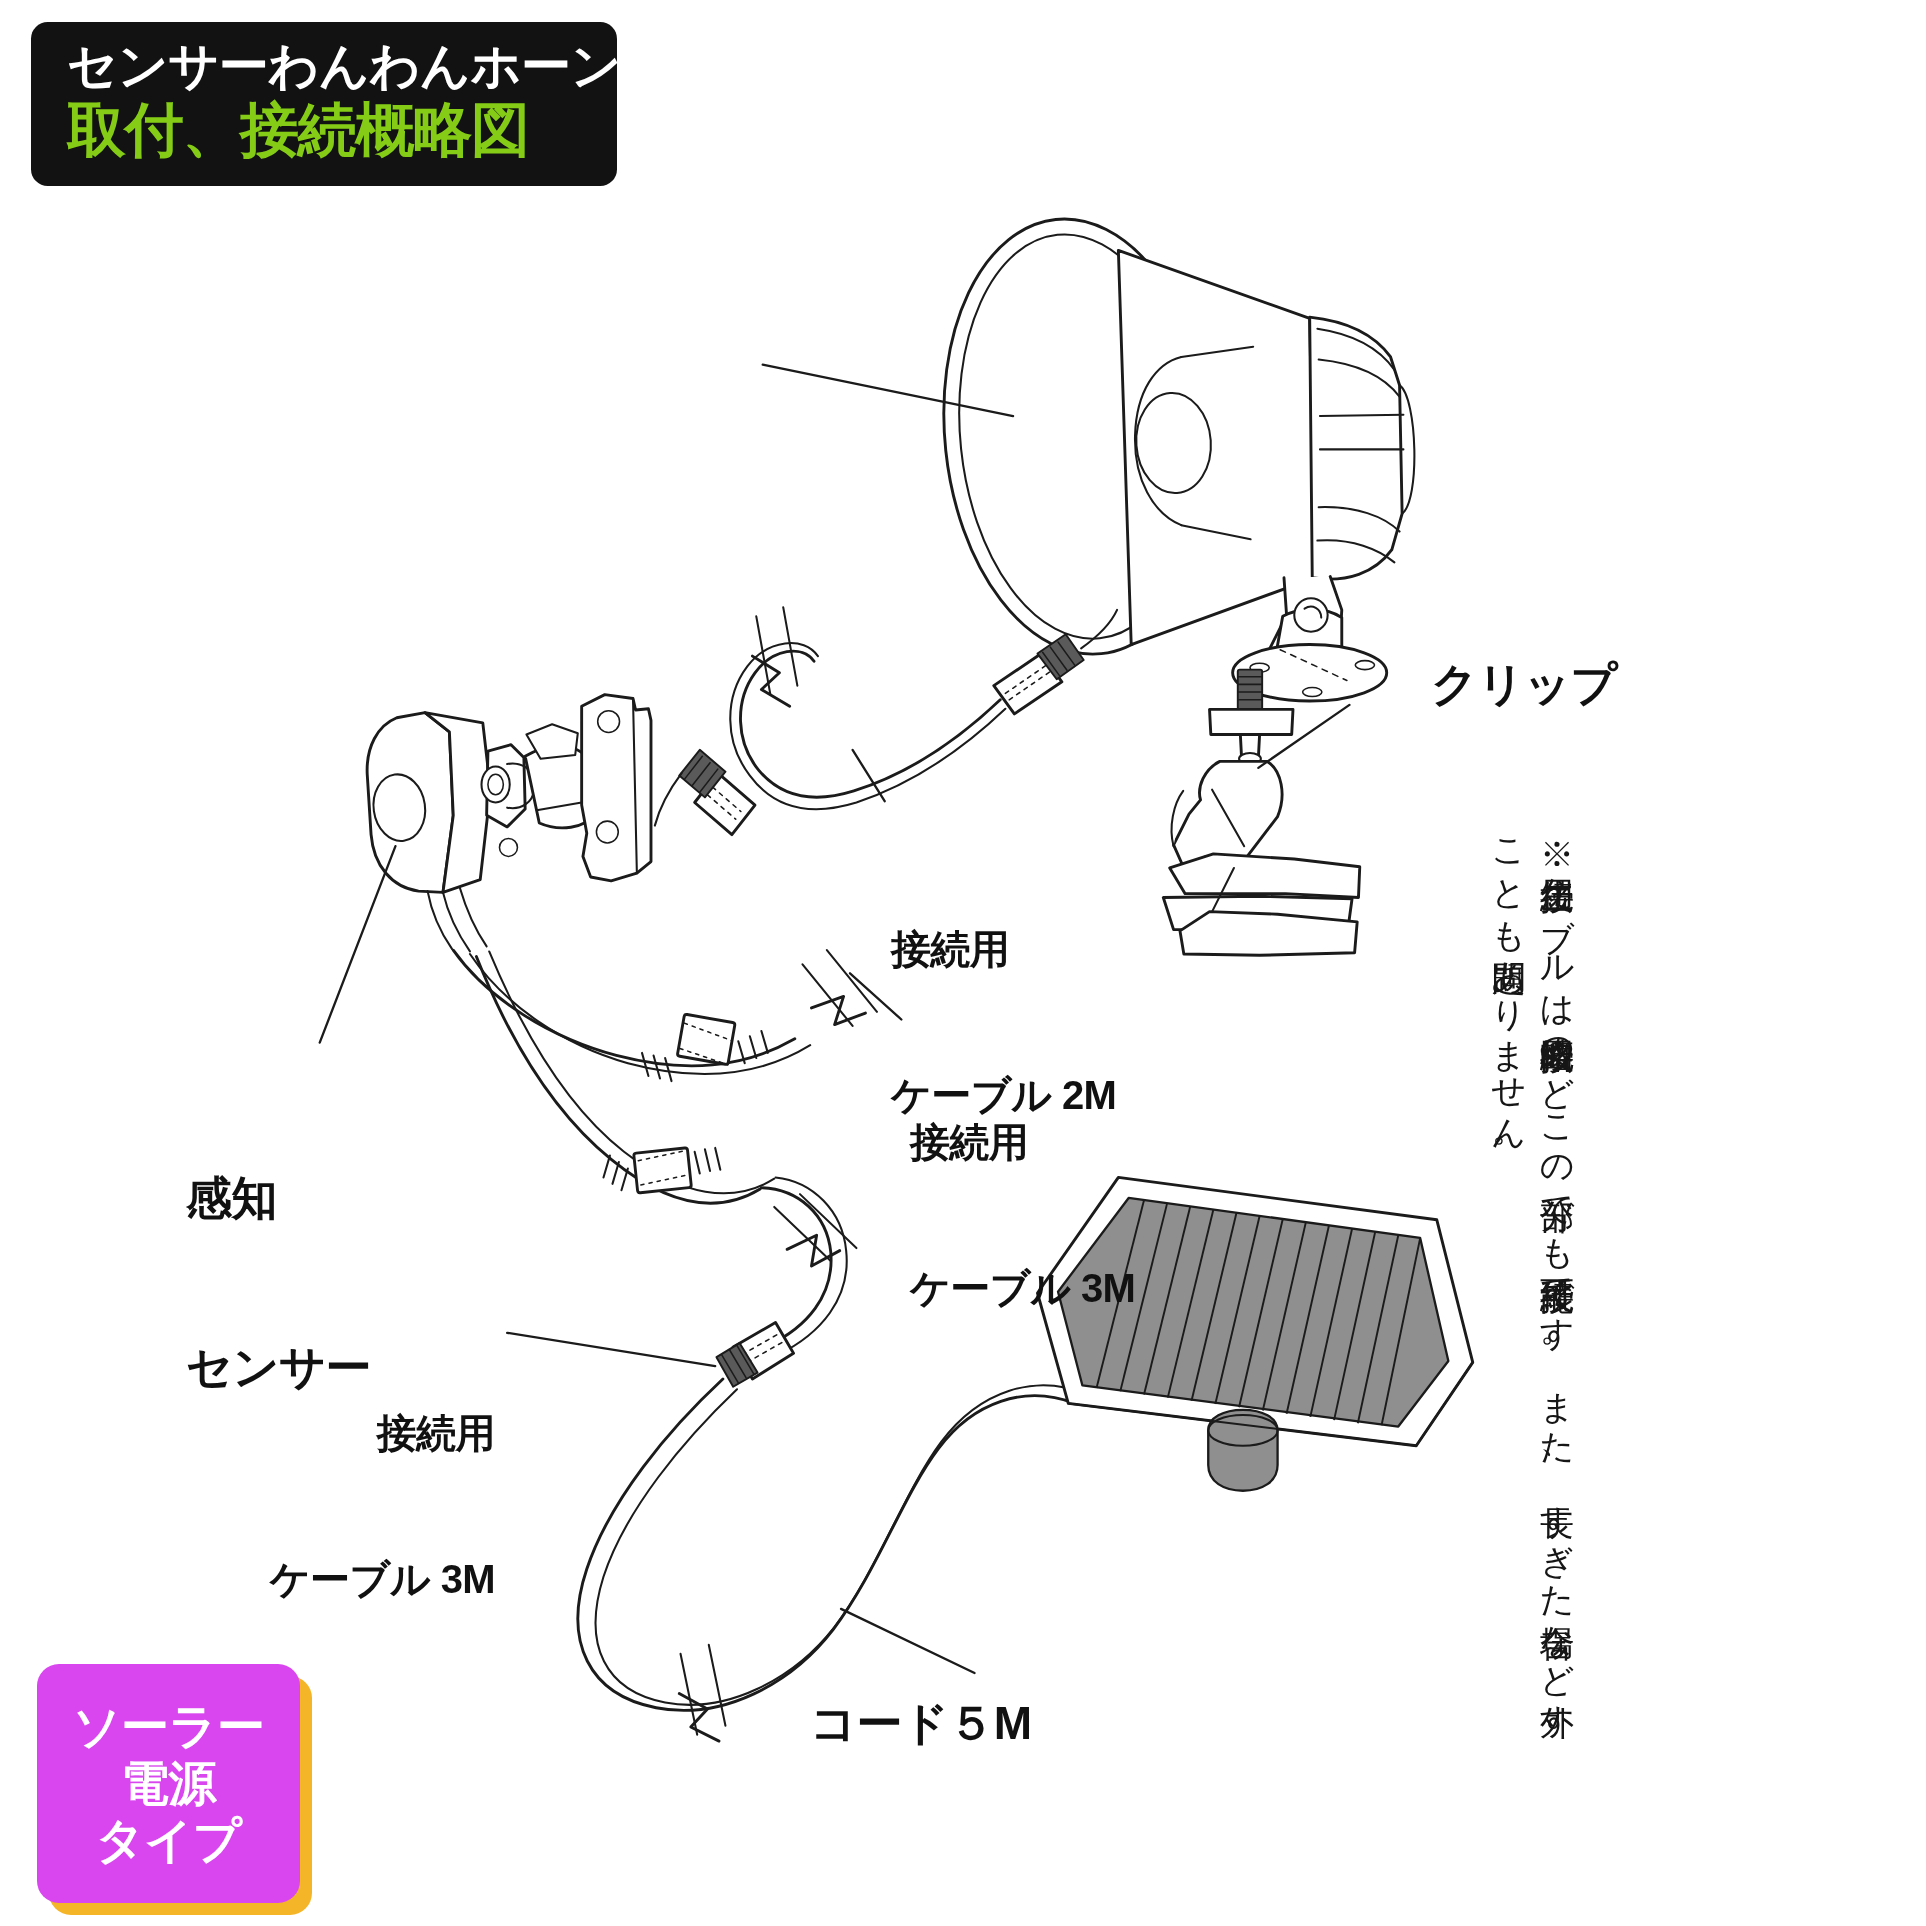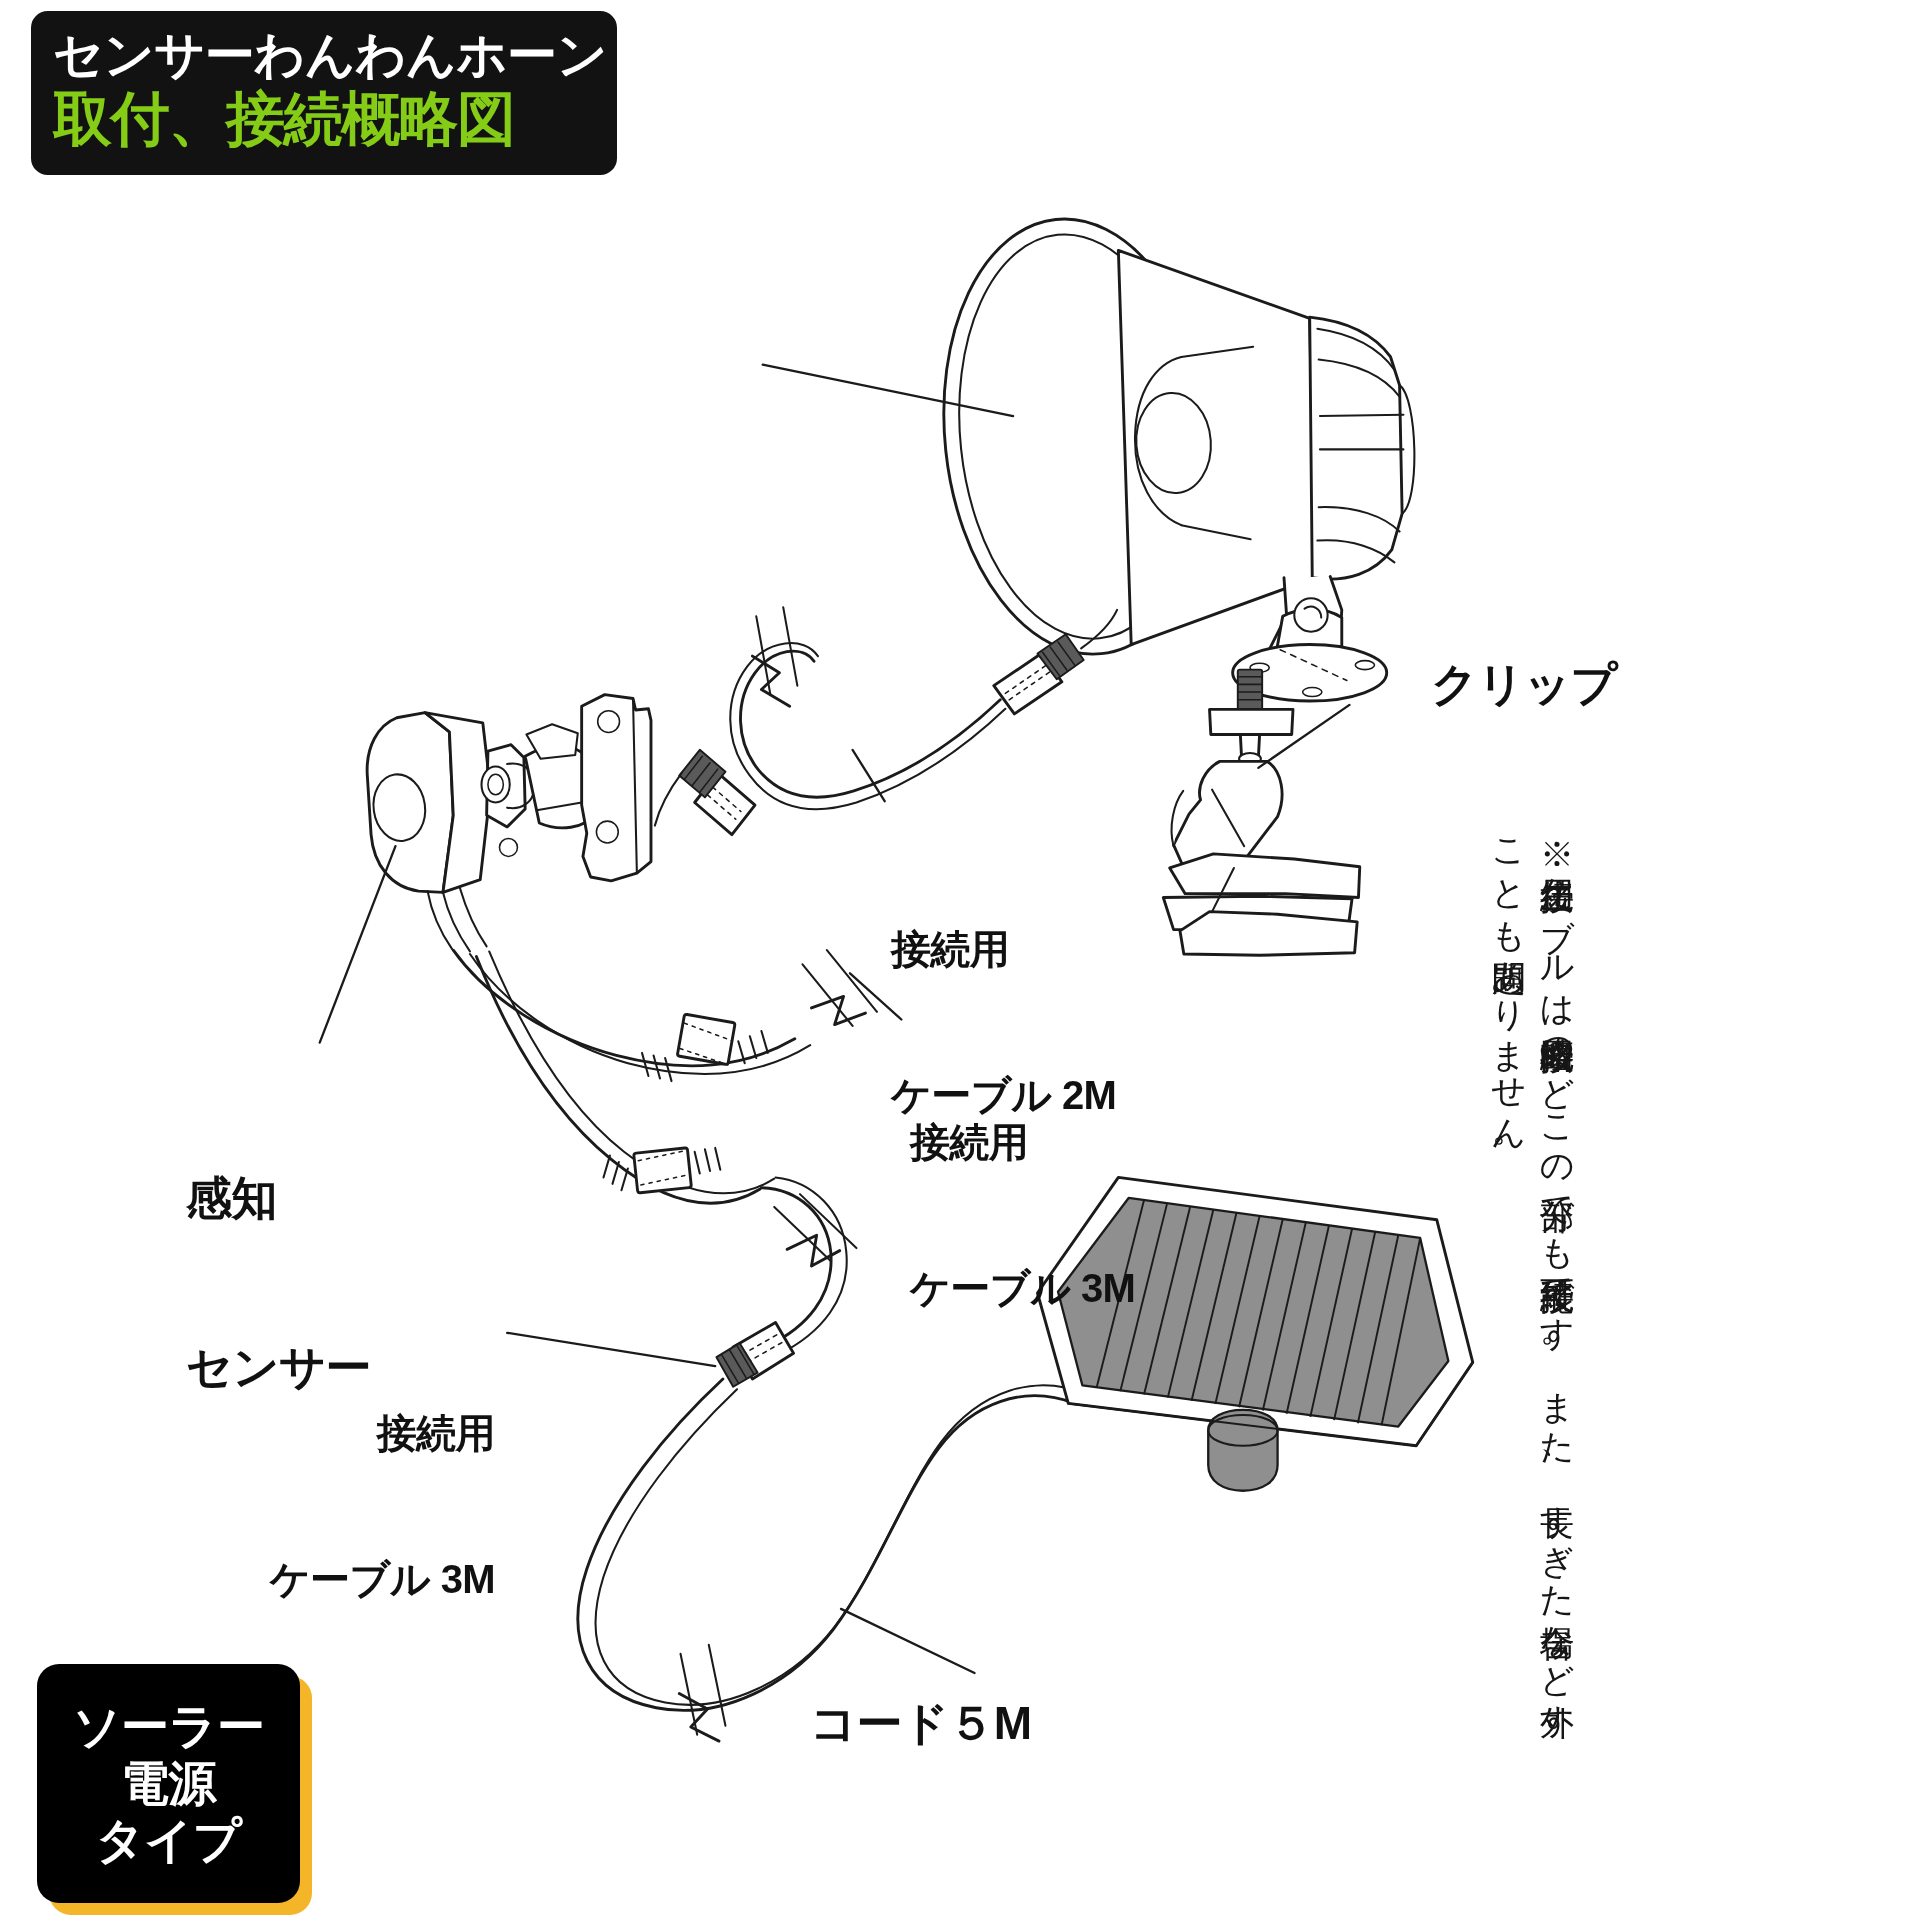--- a/index.html
+++ b/index.html
@@ -11,25 +11,25 @@
     position: relative; overflow: hidden;
     font-family: "Liberation Sans", "DejaVu Sans", sans-serif;
     color: #1a1a1a;
   }
 
   #stage { position: absolute; inset: 0; }
 
   
   .title-badge {
     position: absolute;
-    left: 31px; top: 11px;
+    left: 31px; top: 22px;
     width: 586px;
     background: #121212;
     border-radius: 16.7px;
-    padding: 19px 22px 23px 22px;
+    padding: 19px 22px 23px 36px;
     box-sizing: border-box;
   }
   .title-line1 {
     color: #ffffff;
     font-size: 50px;
     font-weight: 700;
     line-height: 1.0;
     letter-spacing: -0.6px;
     white-space: nowrap;
   }
@@ -53,21 +53,21 @@
     position: absolute;
     left: 11.6px; top: 11.6px;
     width: 263px; height: 239px;
     background: #F5B529;
     border-radius: 22px;
   }
   .type-badge {
     position: absolute;
     left: 0; top: 0;
     width: 263px; height: 239px;
-    background: #000000;
+    background: #d946ef;
     border-radius: 22px;
     display: flex;
     flex-direction: column;
     align-items: center;
     justify-content: center;
     gap: 1.3px;
   }
   .type-badge span {
     color: #ffffff;
     font-size: 48px;

